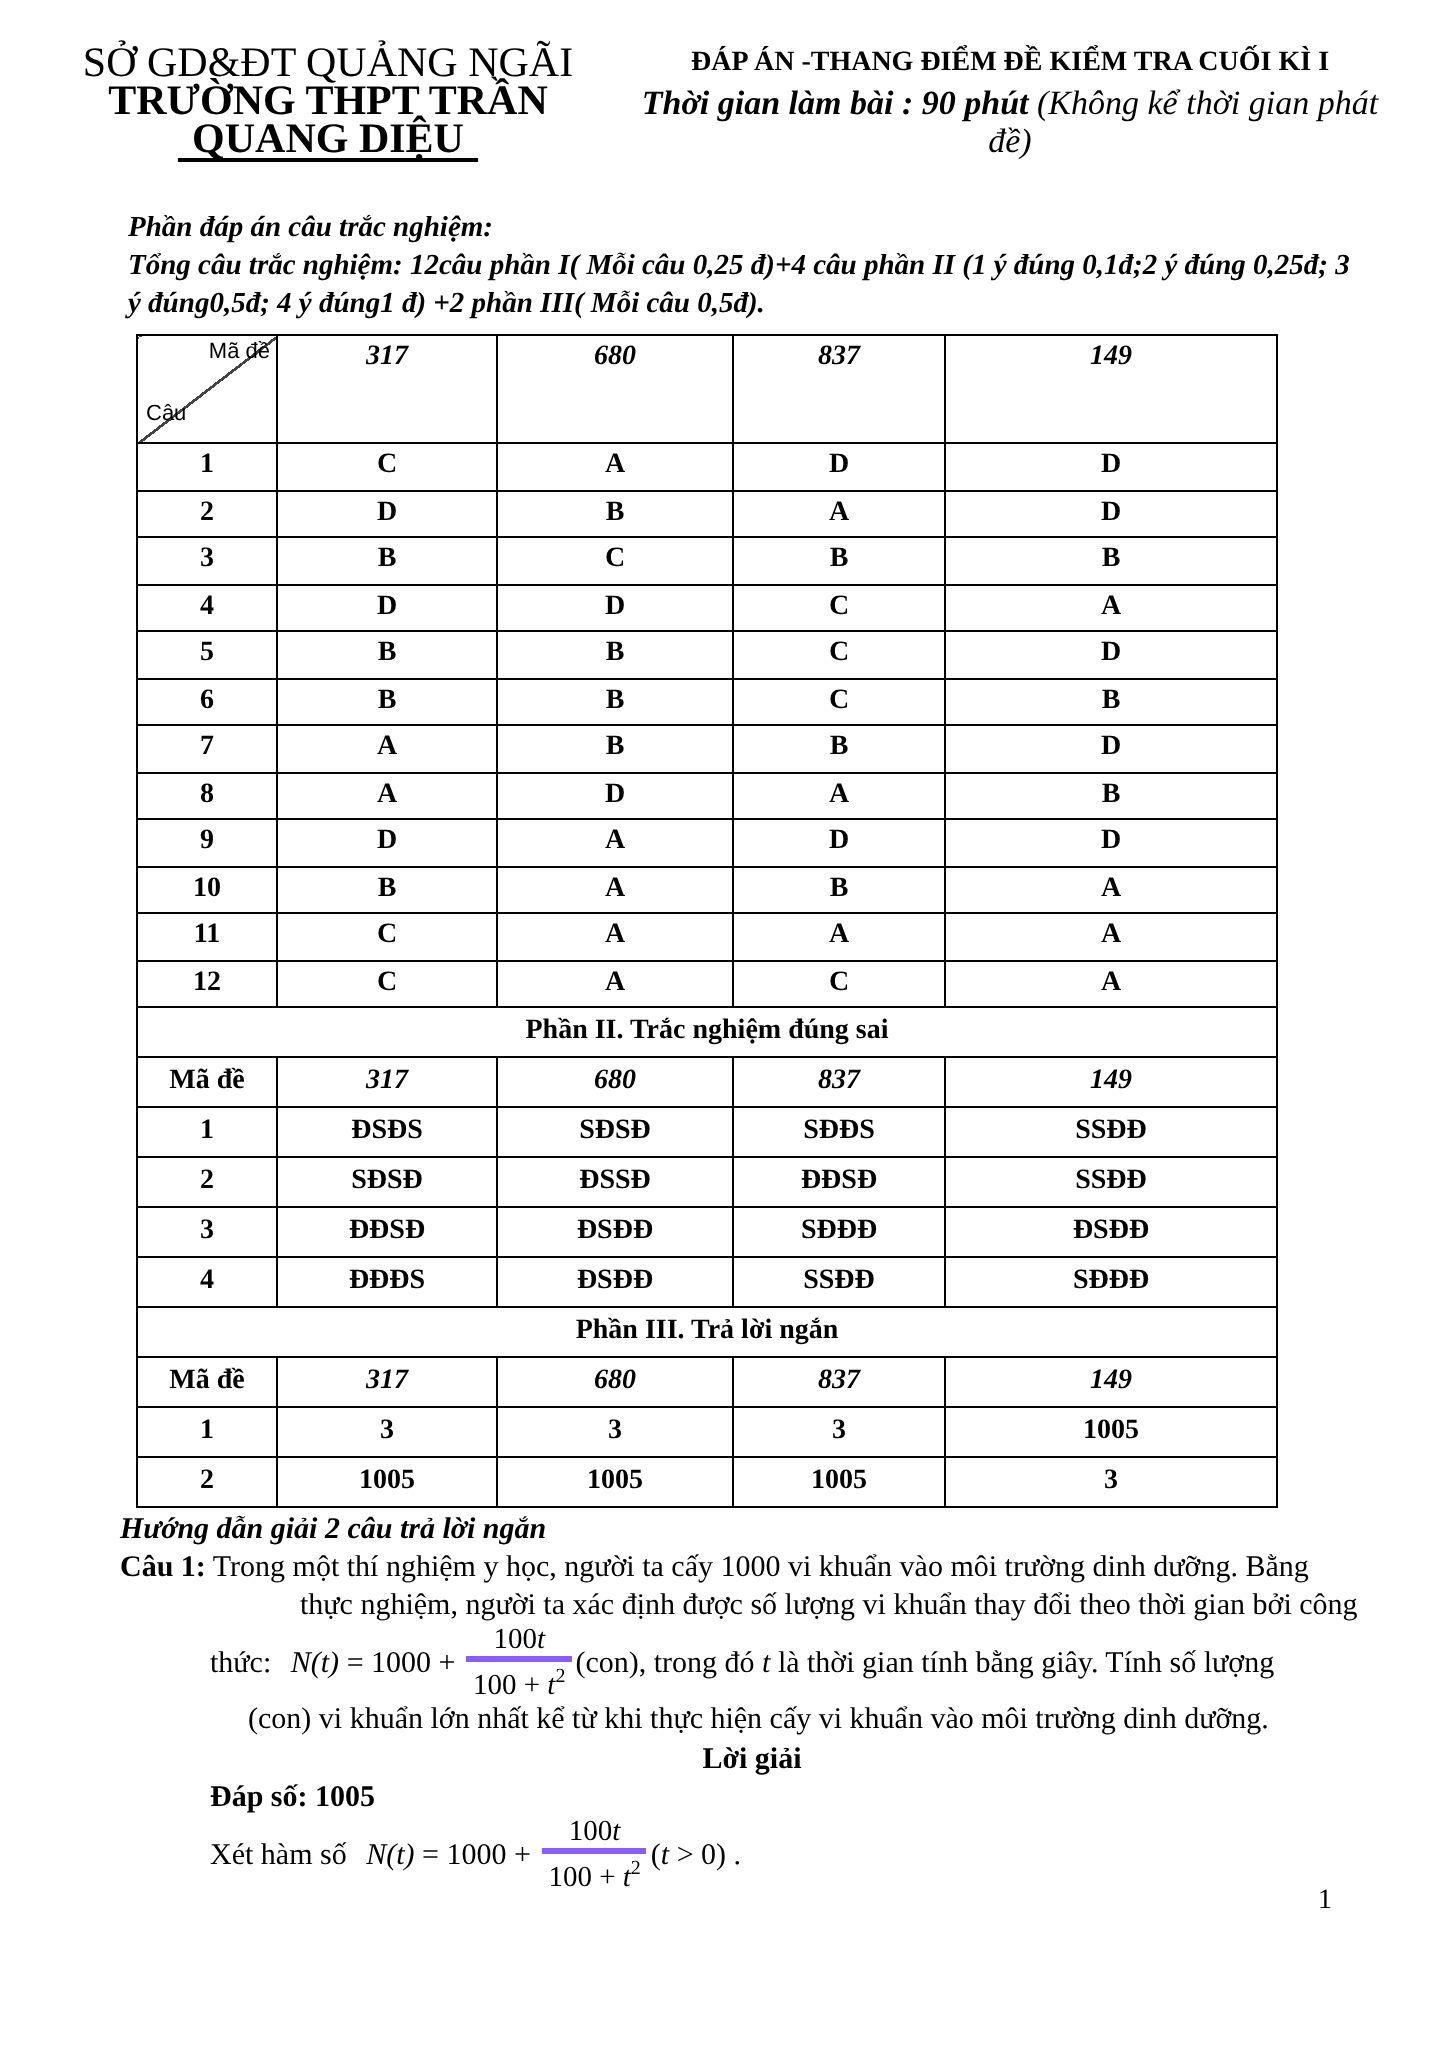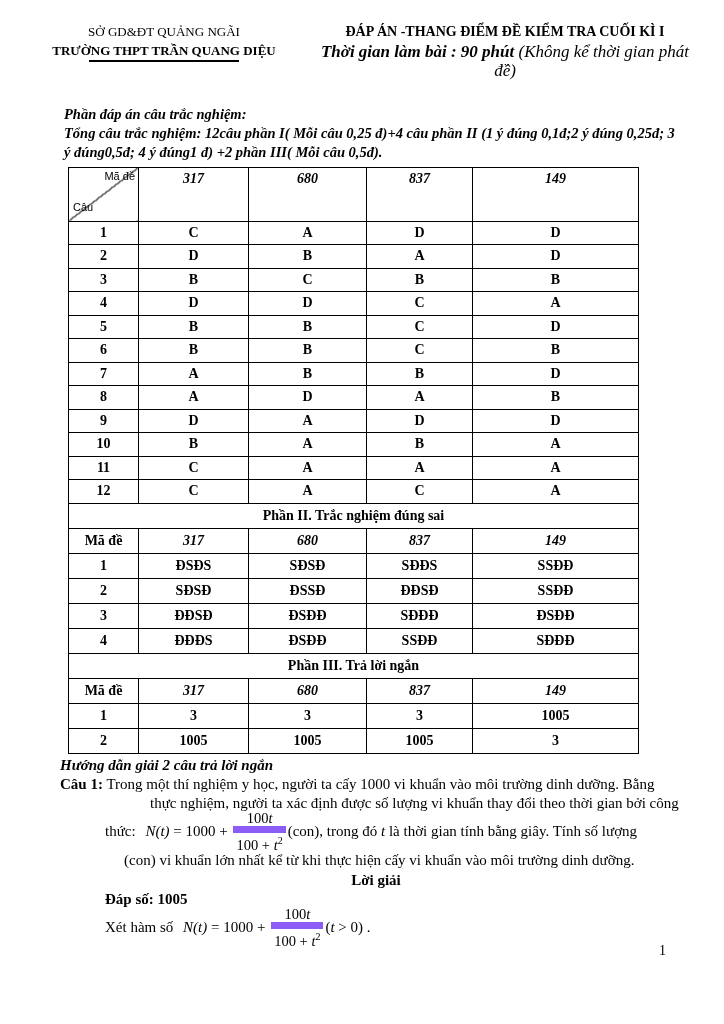--- a/index.html
+++ b/index.html
@@ -11,21 +11,21 @@
     color: #000;
     font-family: "Liberation Serif", serif;
     overflow: hidden;
   }
   
   .header { display: flex; padding-top: 22px; }
   .h-left {
     width: 300px;
     margin-left: 14px;
     text-align: center;
-    font-size: 13px;
+    font-size: 21px;
     line-height: 19px;
   }
   .h-left .l2 { font-weight: bold; }
   .h-underline {
     width: 150px;
     border-bottom: 2px solid #000;
     margin: 0 auto;
   }
   .h-right {
     flex: 1;
@@ -99,21 +99,21 @@
   .math { display: inline-flex; align-items: center; margin-left: 6px; white-space: pre; }
   .math i { font-style: italic; }
   .frac {
     display: inline-block;
     text-align: center;
     vertical-align: middle;
     margin: 0 2px;
     font-size: 14.5px;
     line-height: 16px;
   }
-  .frac .num { display: block; border-bottom: 7px solid #8b5cf6; padding: 0 3px; }
+  .frac .num { display: block; border-bottom: 3px solid #8b5cf6; padding: 0 3px; }
   .frac .den { display: block; padding: 0 3px; text-align: right; }
   .frac sup, .math sup { font-size: 10px; }
   .center-b { text-align: center; font-weight: bold; margin-top: 2px; }
   .bold { font-weight: bold; }
   
   .page-num { position: absolute; top: 943px; right: 58px; font-size: 14px; }
 </style>
 </head>
 <body>
 

